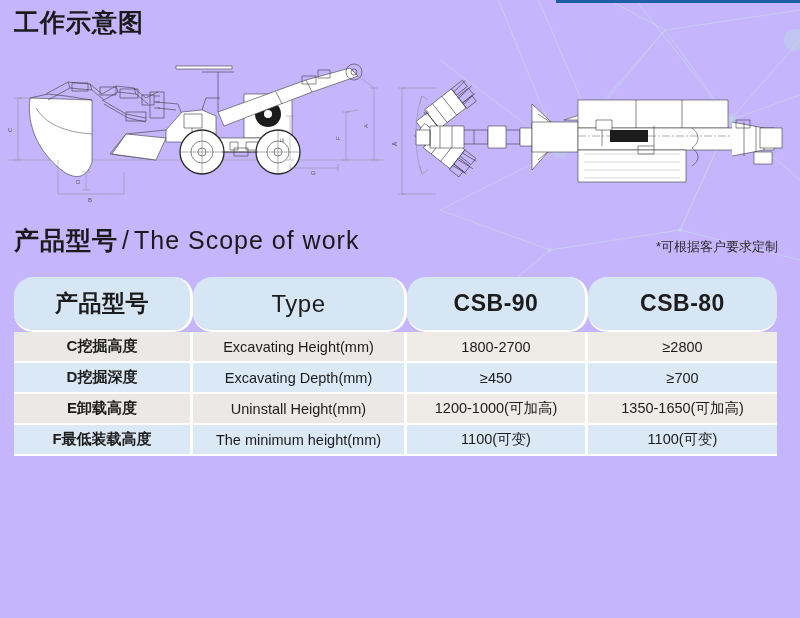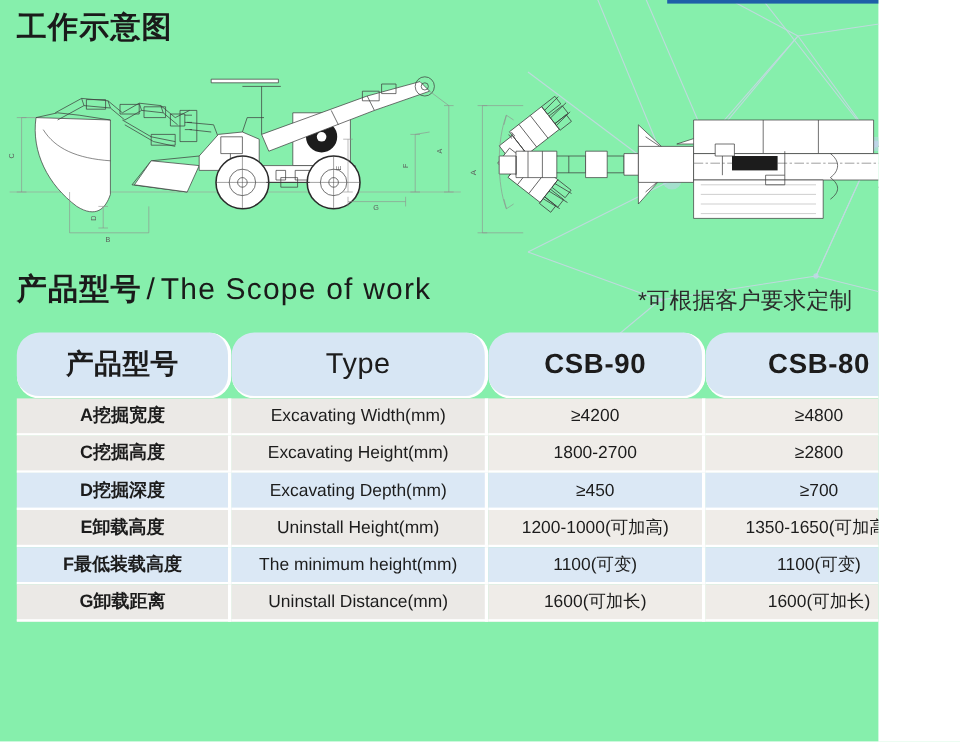--- a/index.html
+++ b/index.html
@@ -5,22 +5,22 @@
   * { box-sizing: border-box; }
   html, body {
     margin: 0; padding: 0;
     width: 800px; height: 618px;
     background: #ffffff;
     font-family: "Liberation Sans", "DejaVu Sans", sans-serif;
     overflow: hidden;
   }
   #page {
     position: relative;
-    width: 732px; height: 618px;
-    background: #86efac;
+    width: 800px; height: 618px;
+    background: #c4b5fd;
     overflow: hidden;
   }
 
   
   .bg-network {
     position: absolute;
     top: 0; left: 430px;
     width: 370px; height: 300px;
     pointer-events: none;
     z-index: 0;
@@ -45,21 +45,21 @@
   }
   #title-diagram { top: 6px; font-size: 25px; }
   #title-scope   { top: 224px; font-size: 25px; }
   #title-scope .cn { font-weight: bold; }
   #title-scope .sep { font-weight: normal; margin: 0 4px; }
   #title-scope .en { font-weight: normal; font-size: 25px; }
 
   .note-custom {
     position: absolute;
     right: 22px; top: 238px;
-    font-size: 19px;
+    font-size: 13px;
     color: #2b2b2b;
     z-index: 4;
     white-space: nowrap;
   }
 
   
   .diagram-wrap {
     position: absolute;
     z-index: 2;
   }
@@ -334,26 +334,20 @@
     <thead>
       <tr>
         <th class="th-model">产品型号</th>
         <th class="th-type">Type</th>
         <th class="th-model">CSB-90</th>
         <th class="th-model">CSB-80</th>
       </tr>
     </thead>
     <tbody>
       <tr class="odd">
-        <td class="cell-name">A挖掘宽度</td>
-        <td class="cell-type">Excavating Width(mm)</td>
-        <td class="val">≥4200</td>
-        <td class="val">≥4800</td>
-      </tr>
-      <tr class="odd">
         <td class="cell-name">C挖掘高度</td>
         <td class="cell-type">Excavating Height(mm)</td>
         <td class="val">1800-2700</td>
         <td class="val">≥2800</td>
       </tr>
       <tr class="even">
         <td class="cell-name">D挖掘深度</td>
         <td class="cell-type">Excavating Depth(mm)</td>
         <td class="val">≥450</td>
         <td class="val">≥700</td>
@@ -363,22 +357,16 @@
         <td class="cell-type">Uninstall Height(mm)</td>
         <td class="val">1200-1000(可加高)</td>
         <td class="val">1350-1650(可加高)</td>
       </tr>
       <tr class="even">
         <td class="cell-name">F最低装载高度</td>
         <td class="cell-type">The minimum height(mm)</td>
         <td class="val">1100(可变)</td>
         <td class="val">1100(可变)</td>
       </tr>
-      <tr class="odd">
-        <td class="cell-name">G卸载距离</td>
-        <td class="cell-type">Uninstall Distance(mm)</td>
-        <td class="val">1600(可加长)</td>
-        <td class="val">1600(可加长)</td>
-      </tr>
     </tbody>
   </table>
 
 </div>
 
 </body></html>

